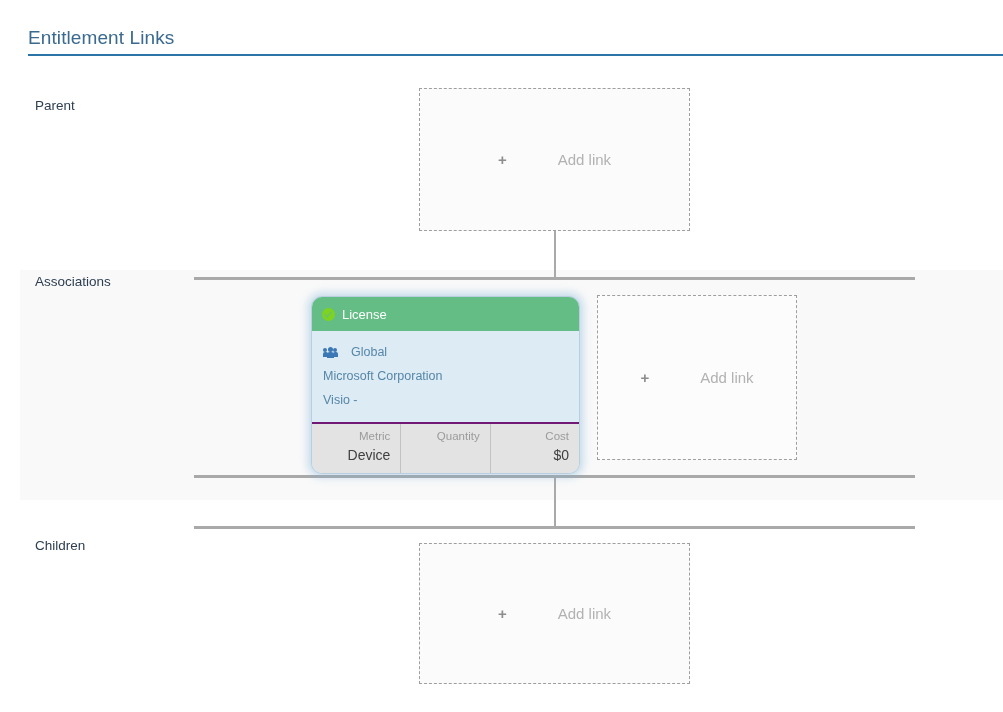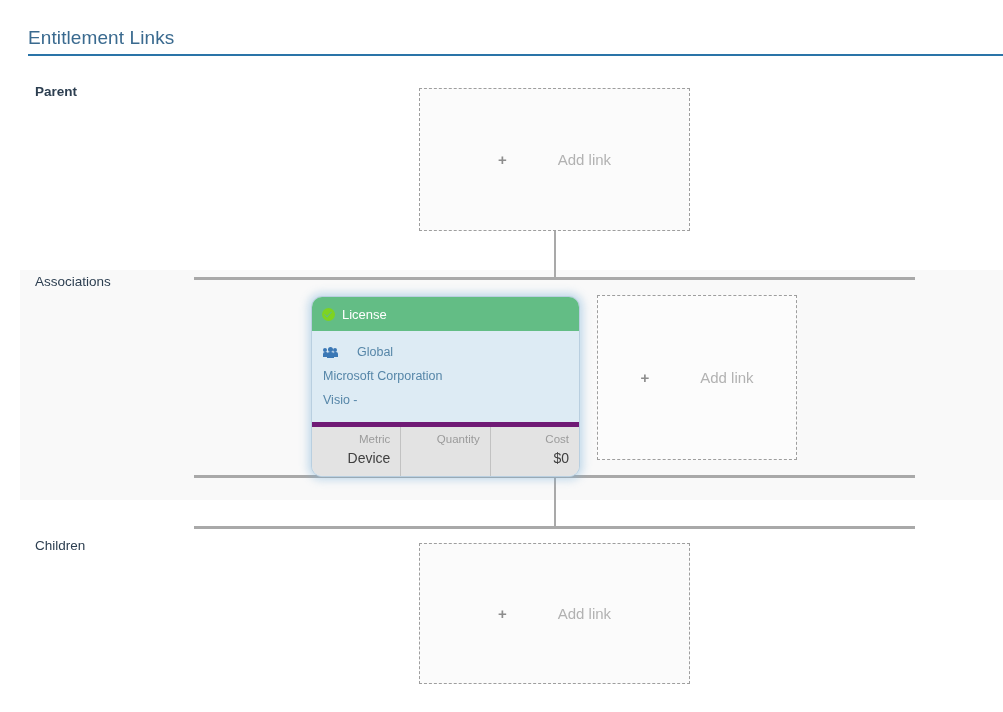--- a/index.html
+++ b/index.html
@@ -49,21 +49,21 @@
   }
 
   
   .row-label {
     position: absolute;
     font-size: 13.5px;
     color: #2c3e50;
     font-weight: 400;
     white-space: nowrap;
   }
-  .row-label.parent   { left: 35px; top: 84px; font-weight: bold; }
+  .row-label.parent   { left: 35px; top: 98px; }
   .row-label.assoc    { left: 35px; top: 274px; }
   .row-label.children { left: 35px; top: 538px; }
 
   
   .hline {
     position: absolute;
     left: 194px;
     width: 721px;
     height: 3px;
     background: #a9a9a9;
@@ -169,21 +169,21 @@
   .card-body {
     background: #ddebf4;
     padding: 9px 11px 10px 11px;
   }
   .card-row {
     font-size: 12.5px;
     color: #5686a8;
     line-height: 24px;
     display: flex;
     align-items: center;
-    gap: 20px;
+    gap: 14px;
     white-space: nowrap;
     overflow: hidden;
   }
   .users-icon {
     display: inline-block;
     width: 14px;
     height: 11px;
     position: relative;
     flex: 0 0 auto;
   }
@@ -195,21 +195,21 @@
   .users-icon .h-l { width: 4px; height: 4px; border-radius: 50%; left: 0;    top: 1px; }
   .users-icon .h-c { width: 5px; height: 5px; border-radius: 50%; left: 4.5px;top: 0px; }
   .users-icon .h-r { width: 4px; height: 4px; border-radius: 50%; left: 10px; top: 1px; }
   .users-icon .b-l { width: 5px; height: 5px; border-radius: 2px 2px 0 0; left: -0.5px; top: 5.5px; }
   .users-icon .b-c { width: 7px; height: 6px; border-radius: 3px 3px 0 0; left: 3.5px;  top: 5px; }
   .users-icon .b-r { width: 5px; height: 5px; border-radius: 2px 2px 0 0; left: 9.5px;  top: 5.5px; }
 
   .card-footer {
     display: flex;
     background: #e3e3e3;
-    border-top: 5px solid #701a75;
+    border-top: 2px solid #701a75;
     align-items: flex-end;
   }
   .footer-cell {
     flex: 1 1 0;
     padding: 5px 10px 7px 6px;
     box-sizing: border-box;
     text-align: right;
     border-right: 1px solid #c2c2c2;
   }
   .footer-cell:last-child { border-right: none; }

